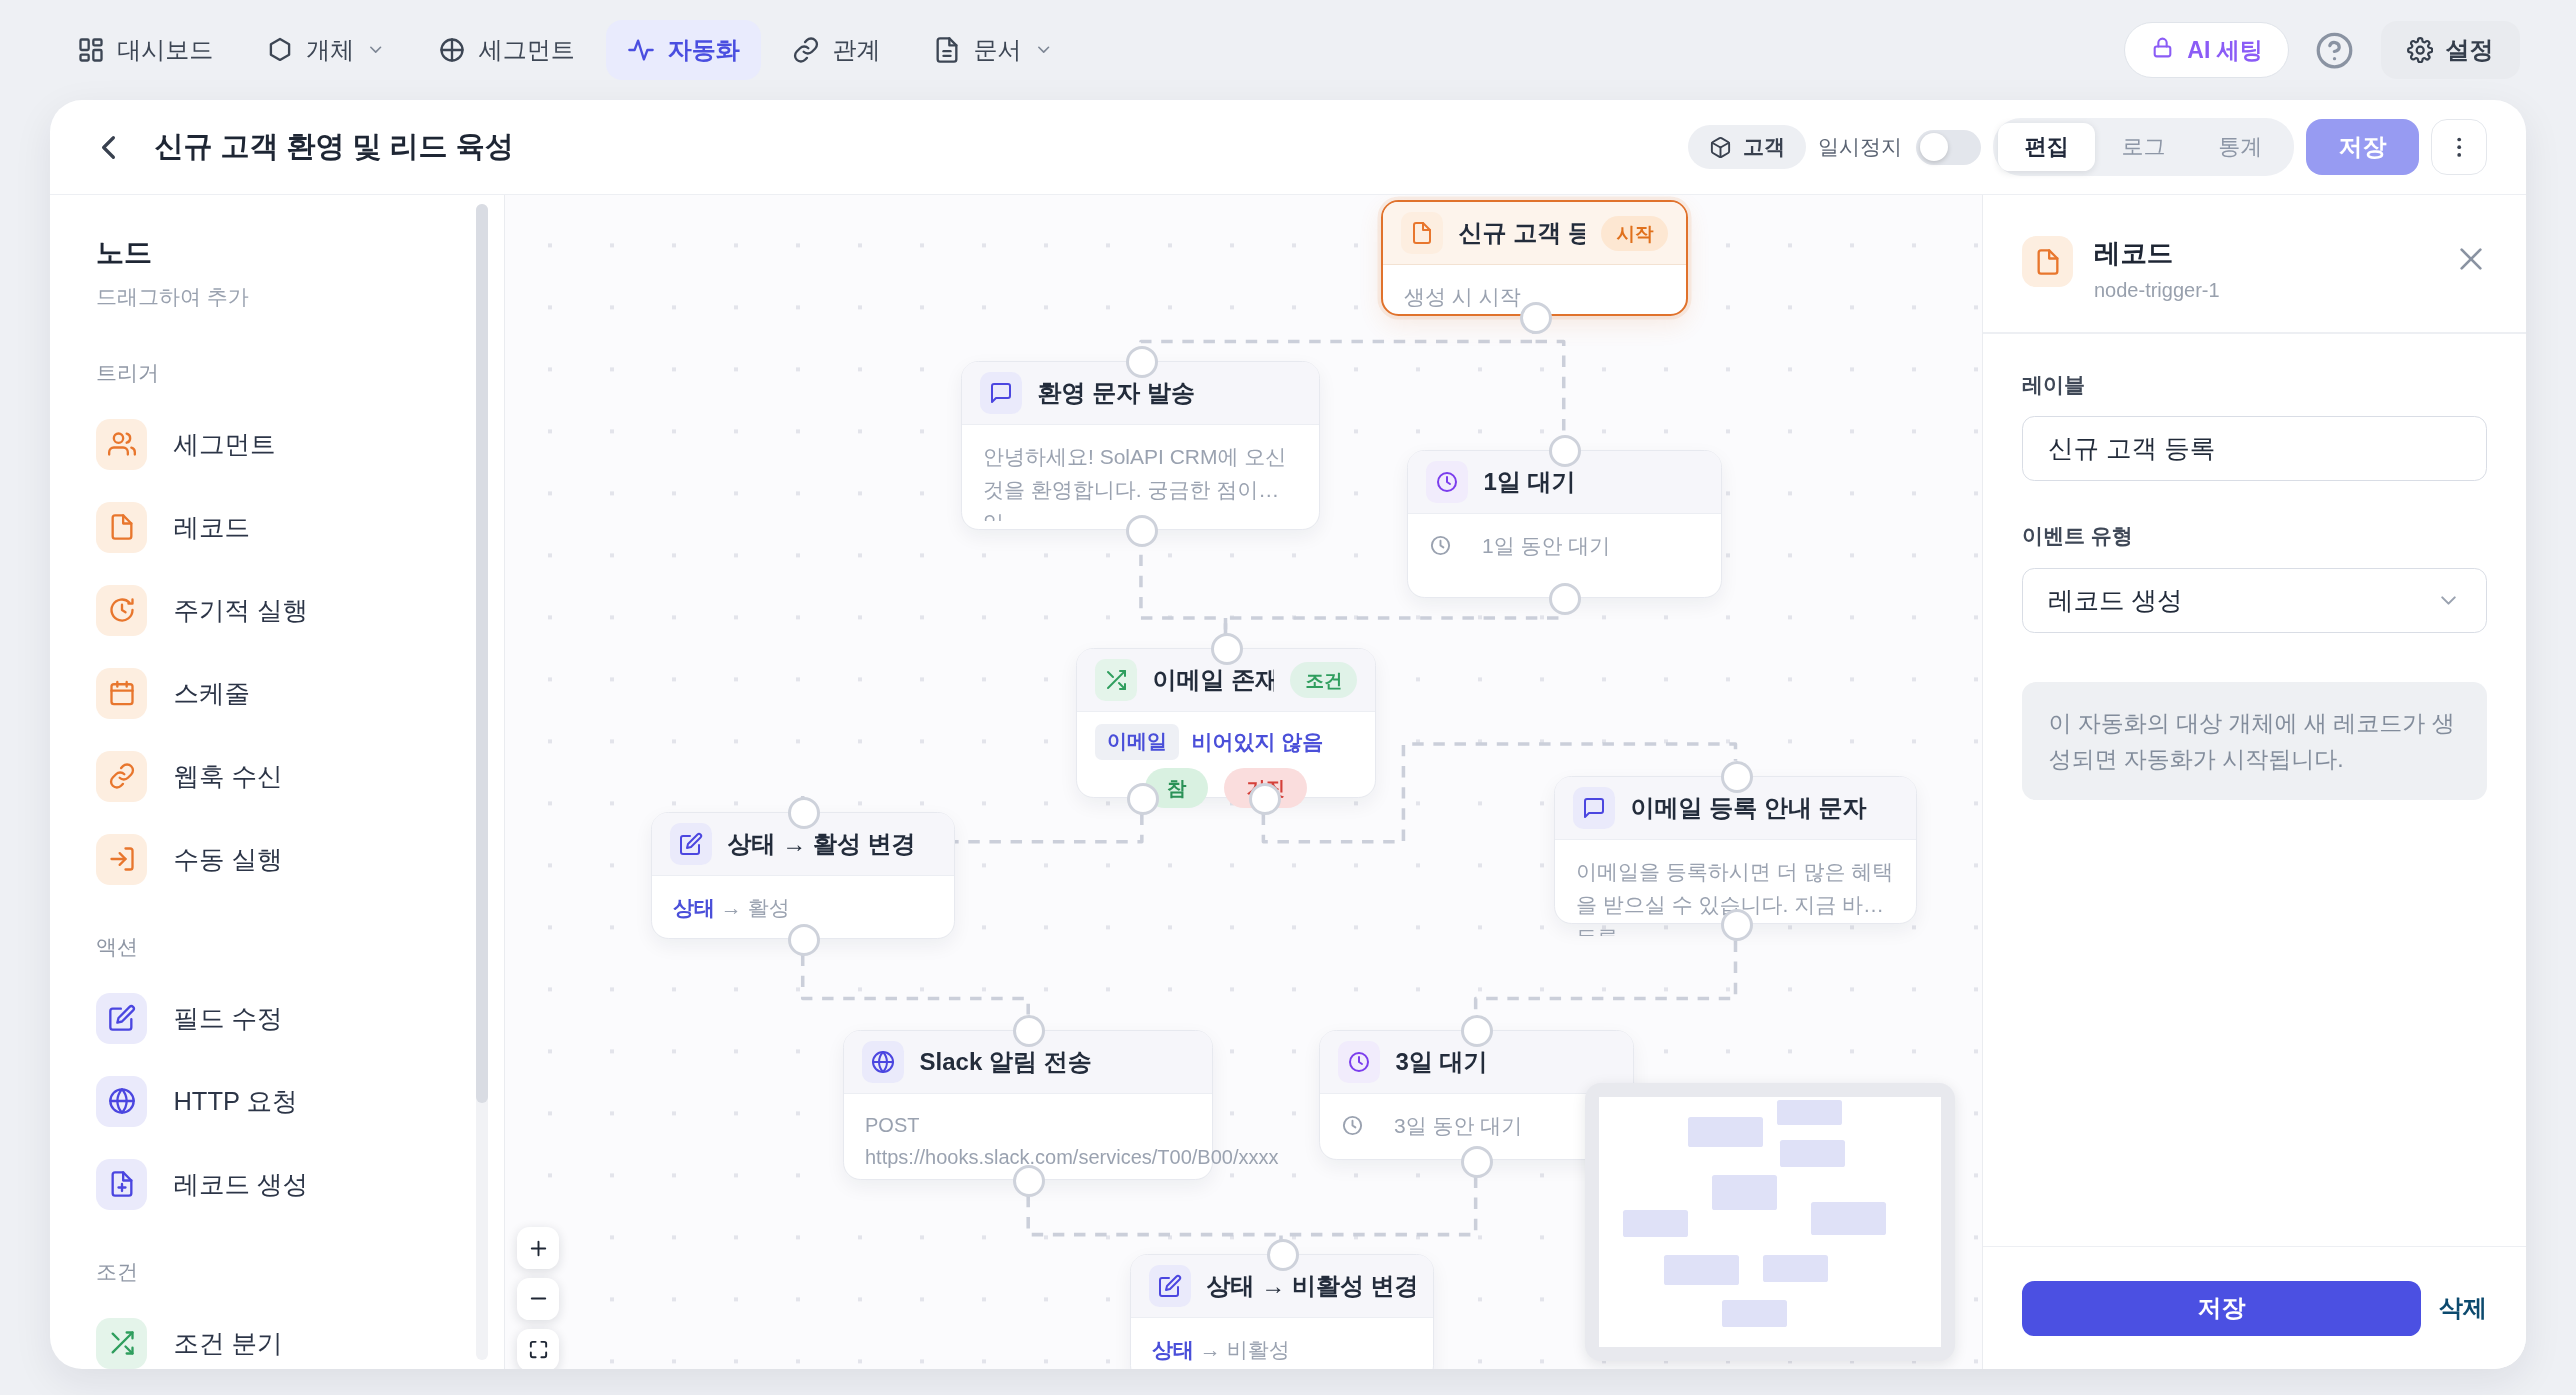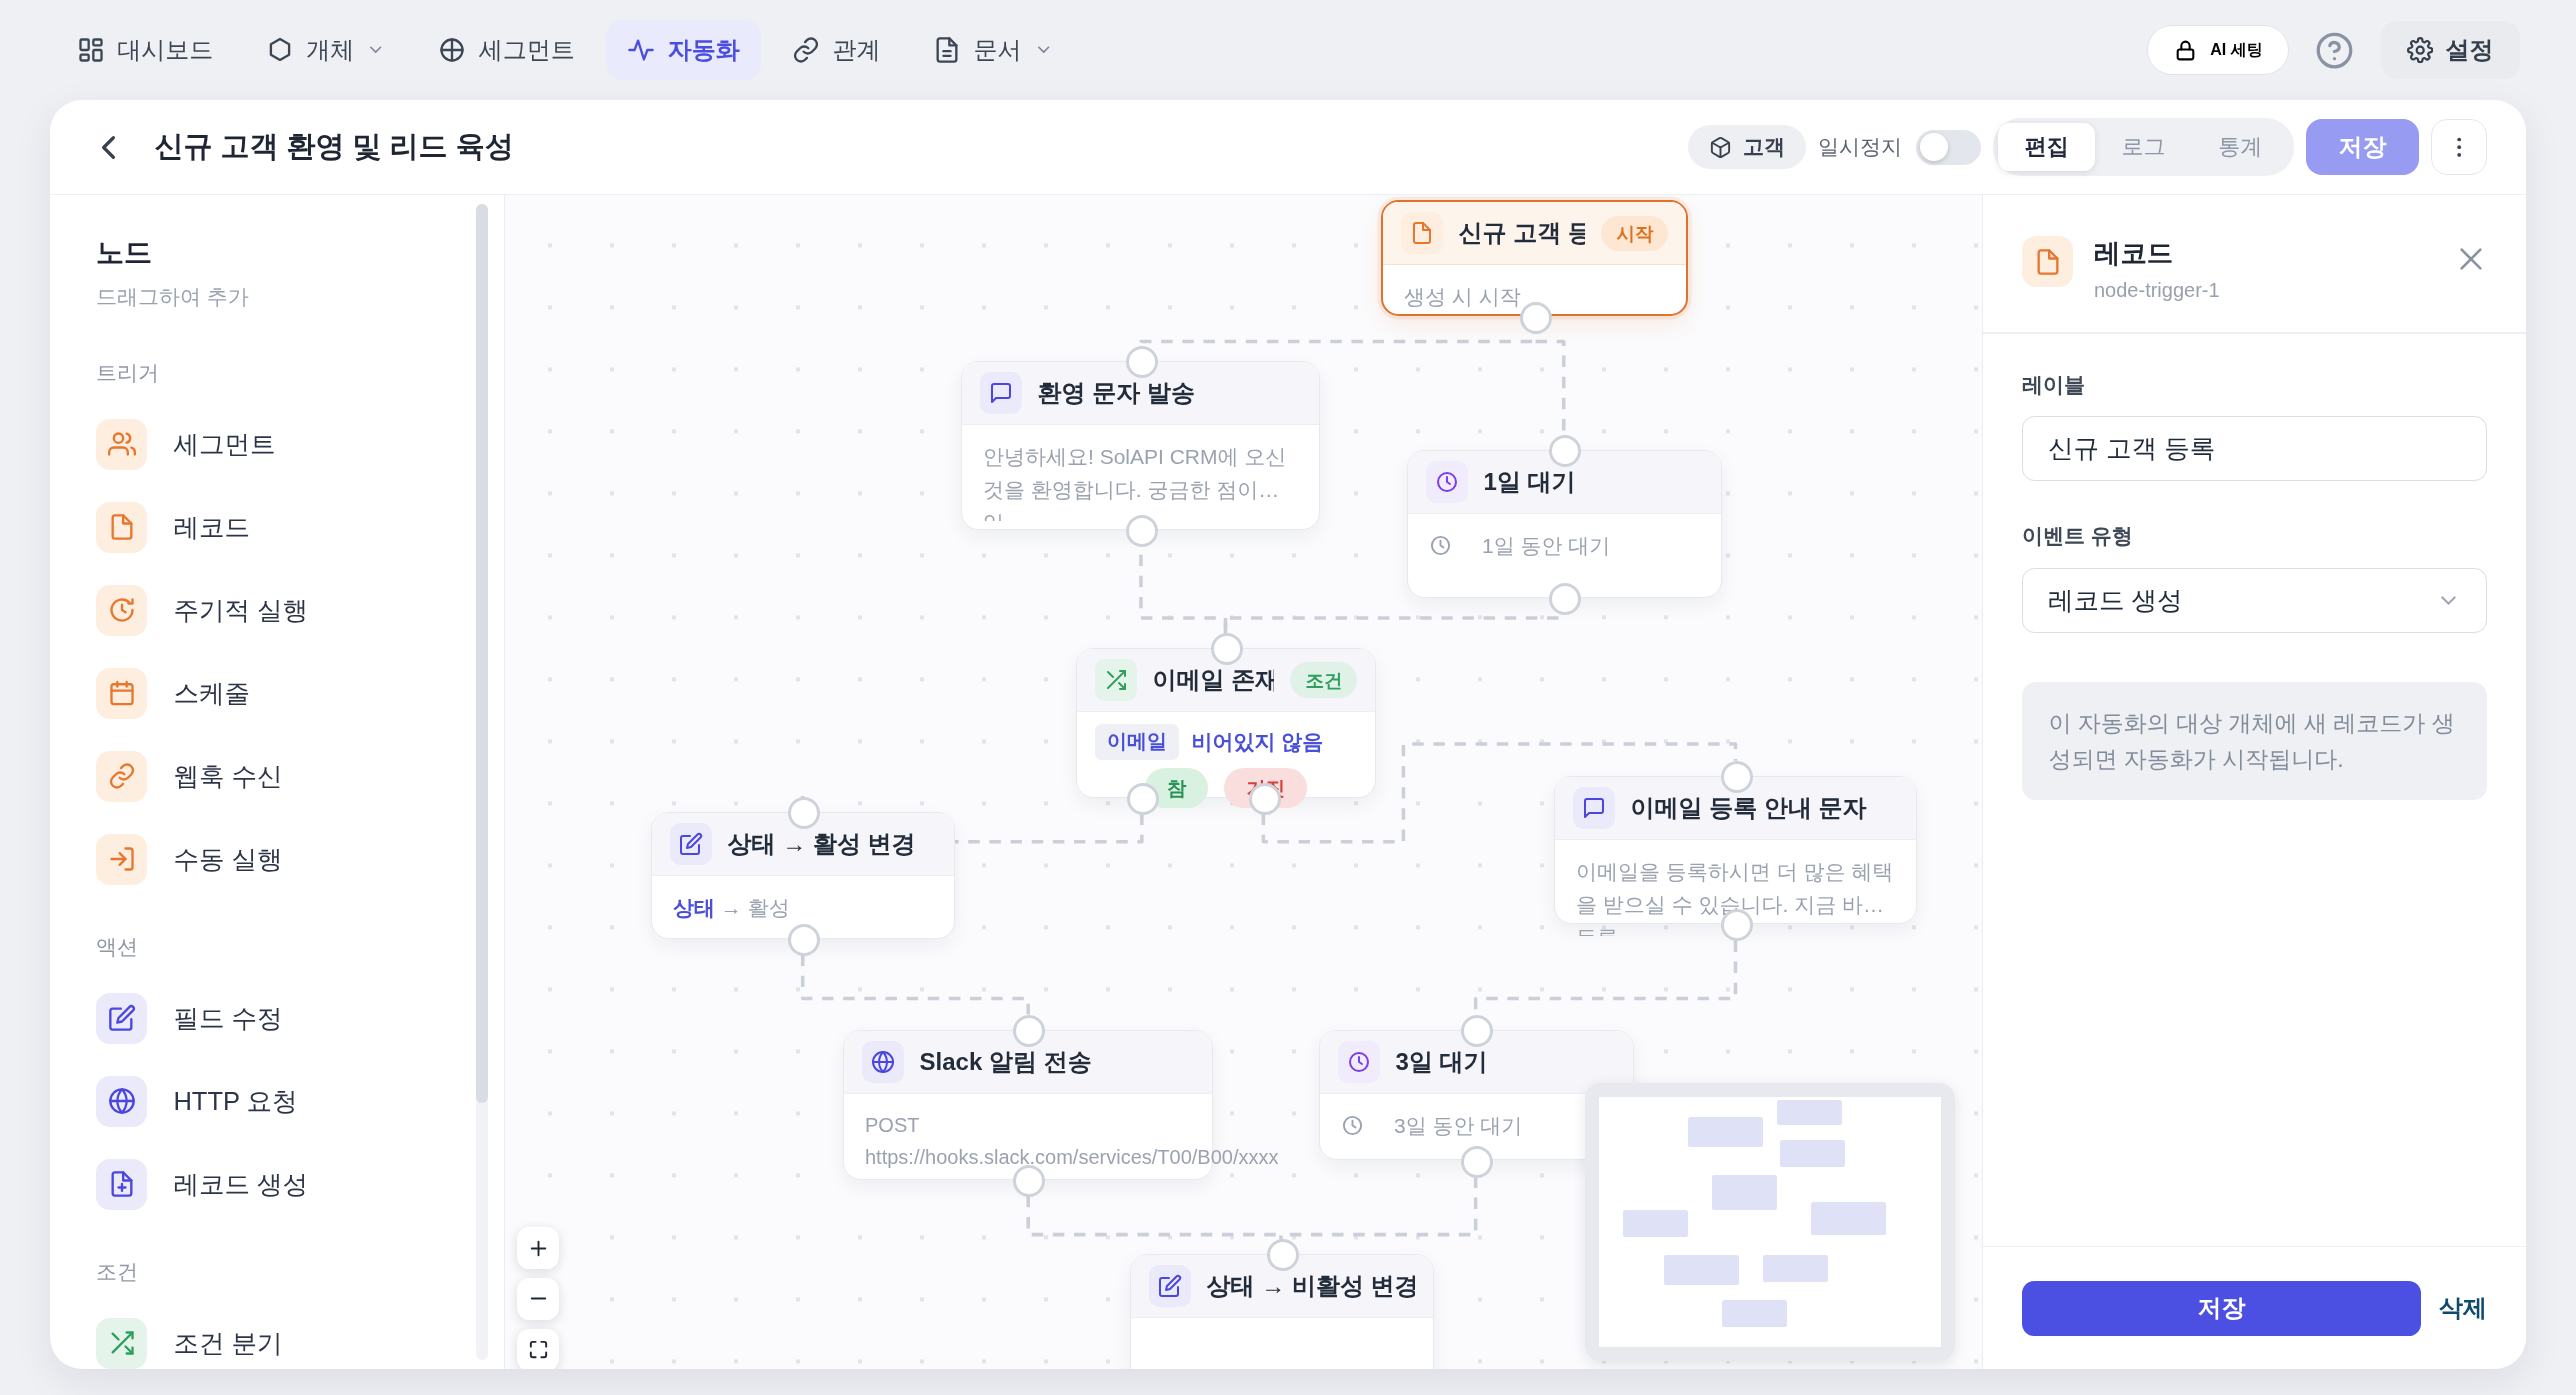--- a/index.html
+++ b/index.html
@@ -13,22 +13,22 @@
 
   
   .topnav { height:100px; display:flex; align-items:center; justify-content:space-between; padding:0 56px; }
   .nav-left { display:flex; align-items:center; gap:10.6px; }
   .nav-item { display:flex; align-items:center; gap:12.3px; padding:14px 21px; border-radius:16px;
     font-size:24px; font-weight:500; color:#3d4654; cursor:pointer; white-space:nowrap; }
   .nav-item.active { background:#e9ebfd; color:#4a4ee0; font-weight:700; }
   .nav-item .ic { width:28px; height:28px; }
   .nav-item .chev { width:19.4px; height:19.4px; color:#7d8694; }
   .nav-right { display:flex; align-items:center; gap:26.4px; }
-  .btn-ai { display:flex; align-items:center; gap:12.3px; border:1.8px solid #e0e4ea; background:#fff;
-    border-radius:880px; padding:11.5px 25px; font-size:16px; font-weight:600; color:#000000; }
+  .btn-ai { display:flex; align-items:flex-start; gap:12.3px; border:1.8px solid #e0e4ea; background:#fff;
+    border-radius:880px; padding:11.5px 25px; font-size:23px; font-weight:600; color:#8b5cf6; }
   .btn-ai .ic { width:25px; height:25px; }
   .help-btn { width:39px; height:39px; color:#8a93a2; }
   .btn-settings { display:flex; align-items:center; gap:12.3px; background:#e9ebef; border-radius:16px;
     padding:13.2px 26.4px; font-size:24px; font-weight:600; color:#353e4c; }
   .btn-settings .ic { width:26.4px; height:26.4px; }
 
   
   .card { margin:0 50px; height:1269px; background:#fff; border-radius:32px;
     box-shadow:0 12.3px 39px rgba(22,28,45,.08); display:flex; flex-direction:column; overflow:hidden; }
   .card-header { flex:0 0 95px; display:flex; align-items:center; padding:0 39px; border-bottom:1.8px solid #edeff3; }
@@ -602,20 +602,21 @@
               <span class="node-tile tile-indigo">
                 <span data-icon="edit">
                   <svg viewBox="0 0 24 24" fill="none" stroke="currentColor" stroke-width="2" stroke-linecap="round" stroke-linejoin="round">
                     <path d="M11 4H4a2 2 0 0 0-2 2v14a2 2 0 0 0 2 2h14a2 2 0 0 0 2-2v-7"></path>
                     <path d="M18.5 2.5a2.12 2.12 0 0 1 3 3L12 15l-4 1 1-4z"></path>
                   </svg>
                 </span>
               </span>
               <span class="node-title">상태 → 비활성 변경</span>
             </div>
+            <div class="node-body"><span class="status-field">상태</span><span> → </span><span>비활성</span></div>
             <div class="handle" style="left:136px;top:-16px;"></div>
           </div>
         </div>
       <div class="controls">
         <div class="ctrl-btn">
             <span data-icon="plus">
               <svg viewBox="0 0 24 24" fill="none" stroke="currentColor" stroke-width="2" stroke-linecap="round" stroke-linejoin="round">
                 <line x1="12" y1="5" x2="12" y2="19"></line>
                 <line x1="5" y1="12" x2="19" y2="12"></line>
               </svg>

